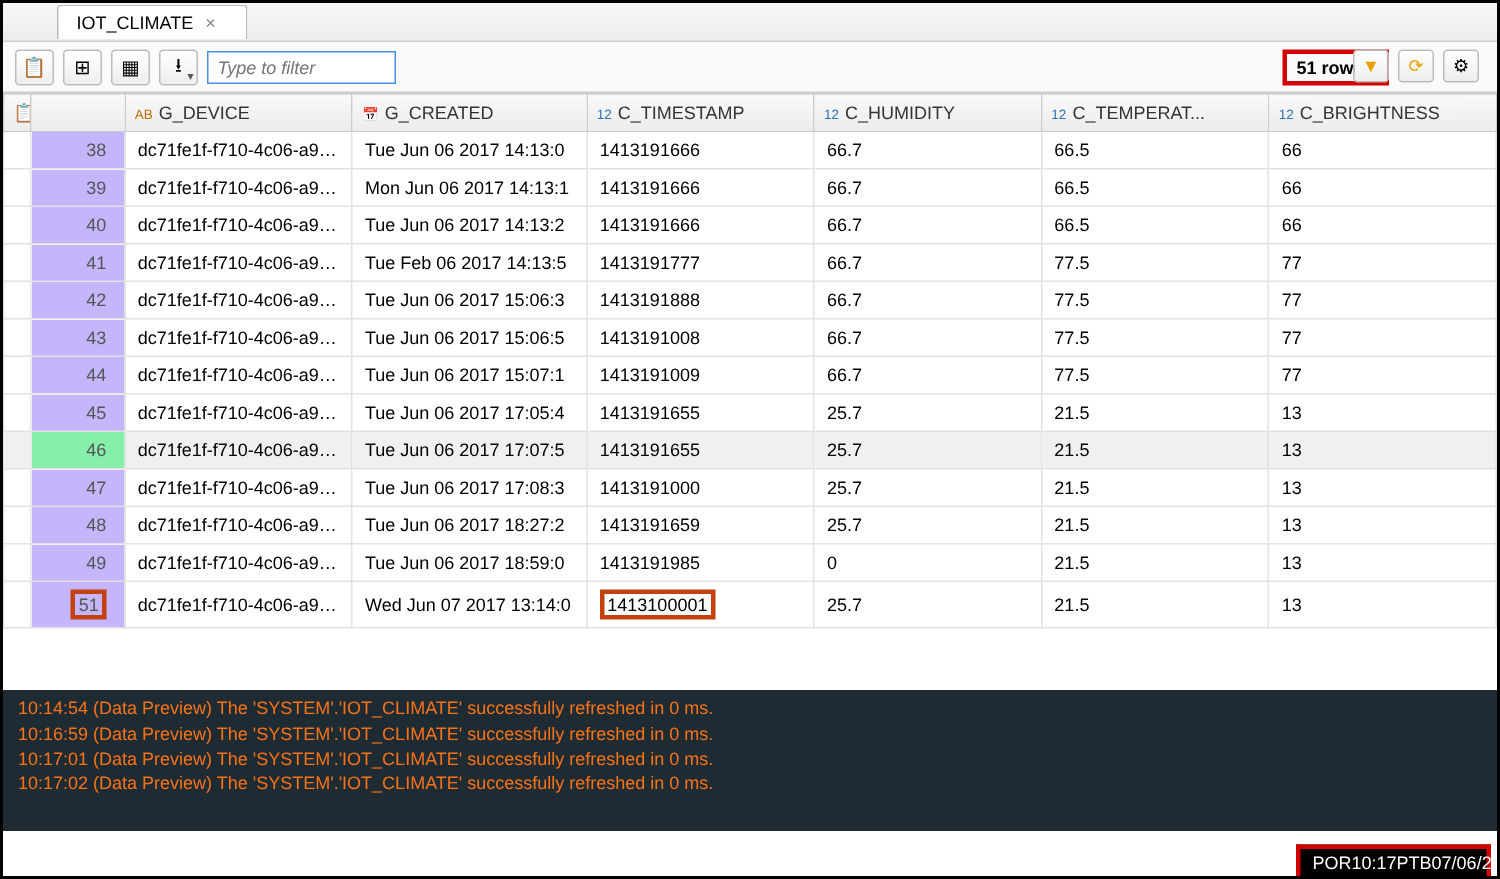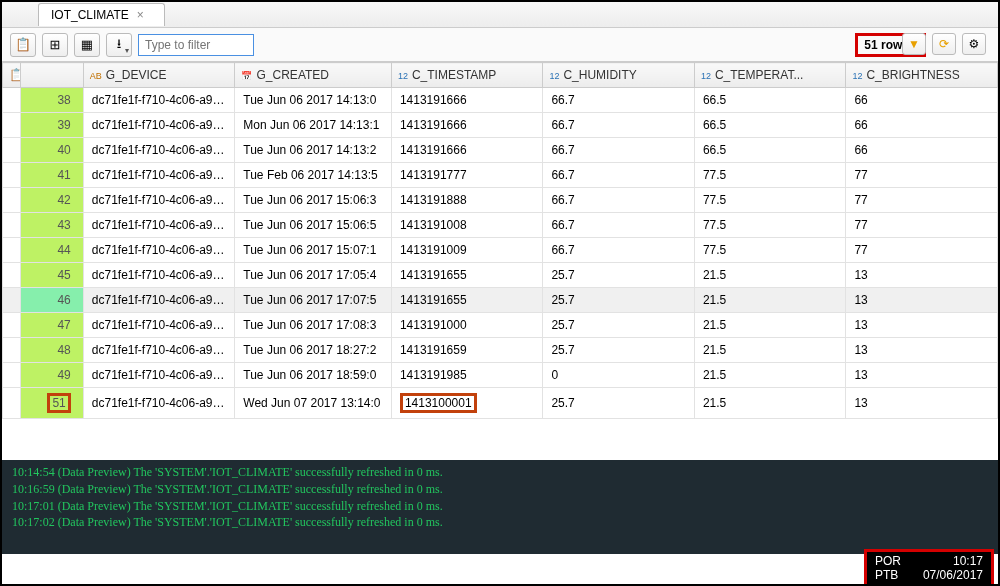--- a/index.html
+++ b/index.html
@@ -52,22 +52,23 @@
   align-items: center;
   justify-content: center;
   cursor: pointer;
   font-size: 13px;
 }
 .btn-download { position: relative; }
 .btn-download::after { content:"▾"; font-size:8px; position:absolute; right:2px; bottom:1px; color:#555; }
 .filter-input {
   border: 1px solid #4a90e2;
   height: 22px;
-  width: 116px;
+  width: 126px;
   padding: 0 6px;
+  font-style: italic;
   color: #888;
   font-size: 12px;
 }
 .spacer { flex: 1; }
 .rowcount {
   border: 3px solid #d40000;
   padding: 2px 6px;
   font-size: 12px;
   font-weight: bold;
   margin-right: 64px;
@@ -100,53 +101,53 @@
 .col-bri { width: 150px; }
 tbody td {
   border: 1px solid #e2e2e2;
   padding: 5px 8px;
   font-size: 12px;
   white-space: nowrap;
   overflow: hidden;
   text-overflow: ellipsis;
 }
 tbody td.rownum {
-  background: #bef264;
+  background: #c4b5fd;
   text-align: right;
   padding-right: 12px;
   color: #555;
 }
 tr.sel td { background: #f0f0f0; }
 tr.sel td.rownum { background: #86efac; }
 .hdr-badge { font-size: 9px; color: #c07000; margin-right: 4px; vertical-align: middle; }
 .hdr-badge.num { color: #2a72b5; }
 .hlbox { border: 3px solid #c2410c; display: inline-block; padding: 0 2px; }
 .console {
   background: #1f2b32;
-  color: #22c55e;
-  font-family: Liberation Serif, serif;
+  color: #f97316;
+  font-family: Liberation Sans, sans-serif;
   font-size: 12px;
   padding: 4px 10px;
   height: 94px;
   overflow: hidden;
   position: relative;
   line-height: 1.4;
 }
 .statusbar {
   position: absolute;
   bottom: 0;
   right: 4px;
   background: #000;
   border: 3px solid #d40000;
   border-bottom: none;
   color: #fff;
   font-size: 12px;
   padding: 2px 8px;
   display: flex;
-  flex-direction: column;
+  flex-direction: row;
   gap: 0;
   width: 130px;
 }
 .statusbar .row { display: flex; justify-content: space-between; }
 .toolbar-right-icons { display:flex; align-items:center; gap:6px; position:absolute; right:12px; top:31px; }
 .icon-btn {
   width: 24px; height: 22px;
   border: 1px solid #bbb;
   background: linear-gradient(#fff,#eee);
   border-radius: 3px;

